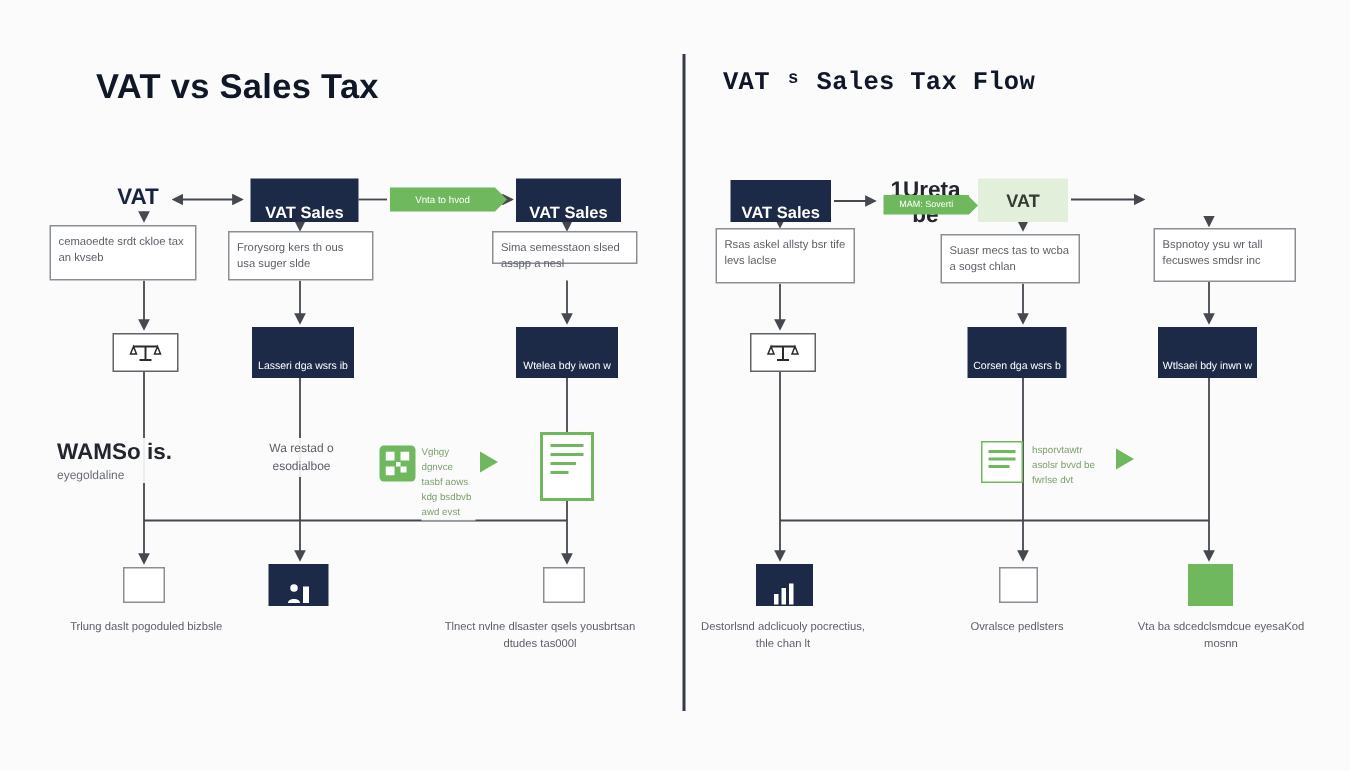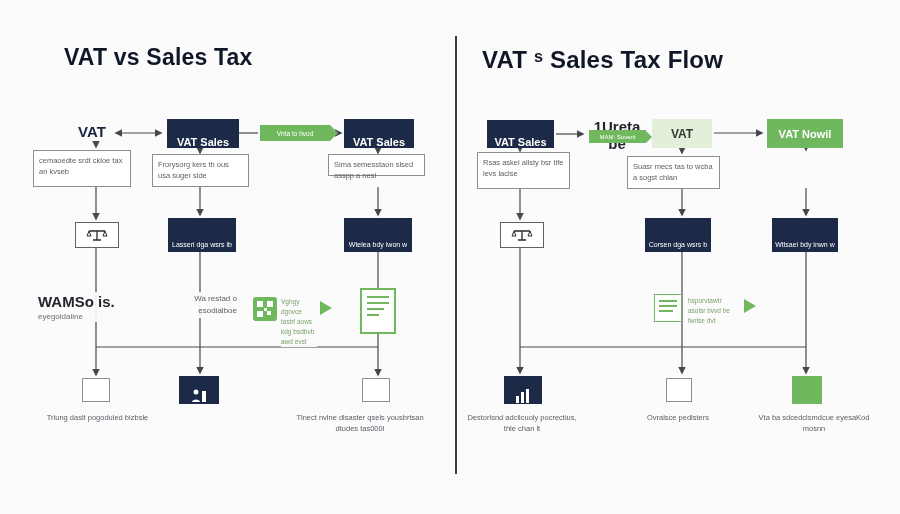--- a/index.html
+++ b/index.html
@@ -4,21 +4,21 @@
 <style>
   * { margin:0; padding:0; box-sizing:border-box; }
   html,body { background:#eef0f2; }
   body { font-family:"Liberation Sans", sans-serif; }
   .canvas { position:relative; width:900px; height:514px; background:#fbfbfc; overflow:hidden; margin:0 auto; }
   svg.connectors { position:absolute; left:0; top:0; pointer-events:none; z-index:1; }
   .divider { position:absolute; left:455px; top:36px; width:2px; height:438px; background:#343a45; z-index:2; }
 
   .title { position:absolute; font-weight:700; color:#101828; letter-spacing:.2px; z-index:3; }
   .title.l { left:64px; top:44px; font-size:23px; }
-  .title.r { left:482px; top:46px; font-size:24px; }
+  .title.r { left:482px; top:46px; font-size:17px;font-family:Liberation Mono, monospace; }
 
   .navy { position:absolute; background:#1d2a47; color:#fff; display:flex; align-items:flex-end;
           justify-content:center; text-align:center; z-index:3; }
   .node-label { font-weight:700; font-size:11px; }
   .navy.small { font-size:7px; line-height:1.5; padding:2px 3px; }
 
   .outline { position:absolute; background:#fff; border:1px solid #8a8f96; z-index:3; }
   .desc { font-size:7.5px; line-height:1.5; color:#5d6068; padding:4px 5px; }
 
   .plain-node { position:absolute; font-weight:700; font-size:15px; color:#18233f; text-align:center; z-index:3; }
@@ -35,21 +35,21 @@
            justify-content:center; font-weight:700; font-size:11px; z-index:3; }
   .lightgreenbox { position:absolute; background:#e1efdb; color:#333b33; display:flex; align-items:center;
            justify-content:center; font-weight:700; font-size:12px; z-index:3; }
 
   .iconbox { position:absolute; background:#fff; border:1px solid #5f6368; display:flex;
            align-items:center; justify-content:center; z-index:3; }
 
   .label { position:absolute; z-index:4; background:rgba(251,251,252,.92); padding:1px 2px; }
   .lbl-strong { font-weight:700; font-size:15px; color:#23262c; }
   .lbl-sub { font-size:8px; color:#6a6e75; margin-top:2px; }
-  .lbl-plain { font-size:8px; color:#5d6068; line-height:1.5;text-align:right; }
+  .lbl-plain { font-size:8px; color:#5d6068; line-height:1.5; }
 
   .green-note { position:absolute; font-size:6.5px; color:#7da06c; line-height:1.55; z-index:4;
            background:rgba(251,251,252,.92); }
 
   .tri { position:absolute; width:0; height:0; border-top:7px solid transparent;
          border-bottom:7px solid transparent; border-left:12px solid #6fb85e; z-index:4; }
 
   .gicon { position:absolute; width:24px; height:24px; background:#6fb85e; border-radius:3px;
            display:flex; align-items:center; justify-content:center; z-index:4; }
 
@@ -187,24 +187,24 @@
     <span class="node-label">VAT Sales</span>
   </div>
 
   <div class="label" style="left:588px;top:117px;width:58px;text-align:center;background:transparent">
     <div class="lbl-strong">1Ureta be</div>
   </div>
   <div class="badge sml" style="left:589px;top:130px;width:57px;height:13px">MAM: Soverti</div>
 
   <div class="lightgreenbox" style="left:652px;top:119px;width:60px;height:29px">VAT</div>
 
-  <div class="greenbox" style="left:767px;top:119px;width:76px;height:29px">VAT Nowil</div>
 
   <div class="outline desc" style="left:627px;top:156px;width:93px;height:33px">Suasr mecs tas to wcba a sogst chlan</div>
   <div class="outline desc" style="left:477px;top:152px;width:93px;height:37px">Rsas askel allsty bsr tife levs laclse</div>
+  <div class="outline desc" style="left:769px;top:152px;width:95px;height:36px">Bspnotoy ysu wr tall fecuswes smdsr inc</div>
 
   <div class="iconbox" style="left:500px;top:222px;width:44px;height:26px">
     <svg width="22" height="16" viewBox="0 0 22 16">
       <path d="M3 4 H19 M11 4 V13 M7 13 H15" stroke="#2b2b2b" stroke-width="1.3" fill="none"></path>
       <path d="M3 4 L1 9 H5 Z M19 4 L17 9 H21 Z" fill="none" stroke="#2b2b2b" stroke-width="1"></path>
     </svg>
   </div>
 
   <div class="navy small" style="left:645px;top:218px;width:66px;height:34px">Corsen dga wsrs b</div>
   <div class="navy small" style="left:772px;top:218px;width:66px;height:34px">Wtlsaei bdy inwn w</div>

